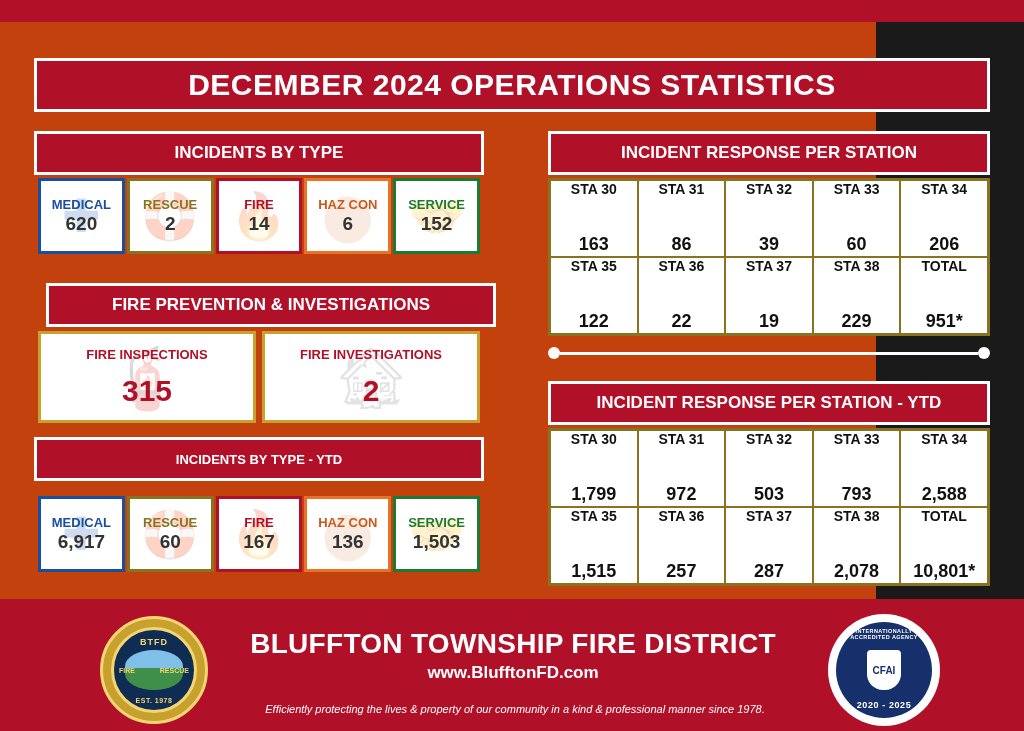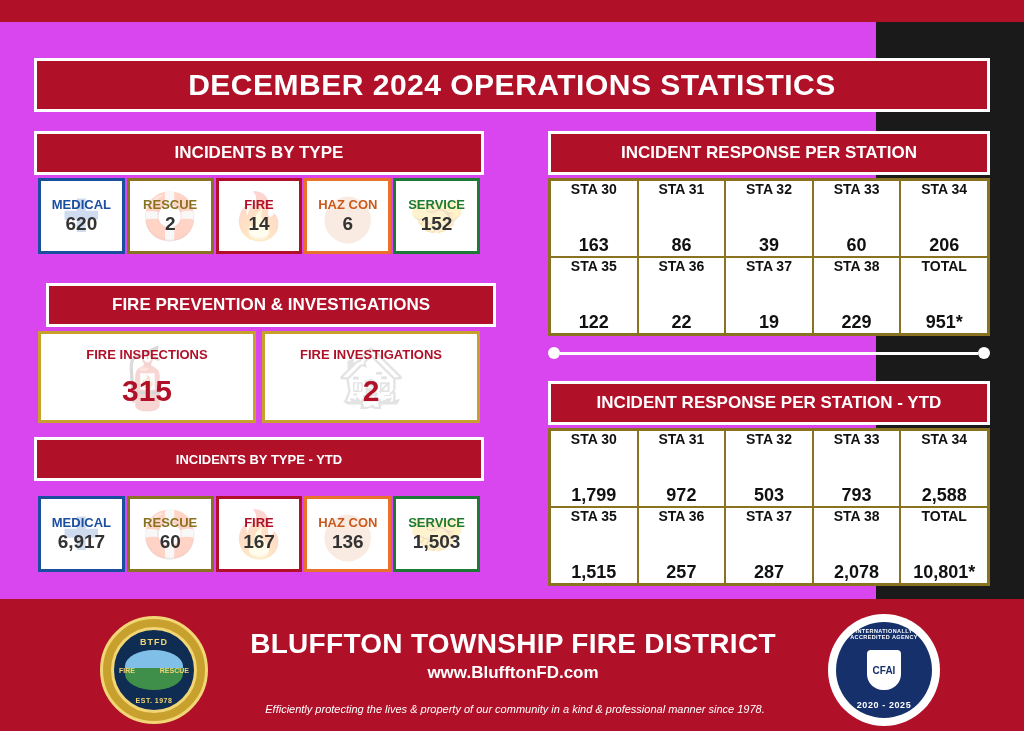--- a/index.html
+++ b/index.html
@@ -2,21 +2,21 @@
 <html><head>
 <meta charset="utf-8">
 <style>
   * { box-sizing: border-box; margin: 0; padding: 0; }
   body {
     width: 1024px; height: 731px;
     background: #1a1a1a;
     font-family: "Liberation Sans", sans-serif;
     overflow: hidden;
   }
-  .page { position: relative; width: 876px; height: 731px; background: #d946ef; }
+  .page { position: relative; width: 876px; height: 731px; background: #c2410c; }
 
   .top-bar { position: absolute; left: 0; top: 0; width: 1024px; height: 22px; background: #b01028; }
   .bottom-bar { position: absolute; left: 0; bottom: 0; width: 1024px; height: 132px; background: #b01028; }
 
   
   .title-box {
     position: absolute; left: 34px; top: 58px; width: 956px; height: 54px;
     background: #b01028; border: 3px solid #ffffff;
     display: flex; align-items: center; justify-content: center;
   }
@@ -95,21 +95,21 @@
   
   .sta-hdr1 { position: absolute; left: 548px; top: 131px; width: 442px; height: 44px; font-size: 17px; }
   .sta-tbl1 { position: absolute; left: 548px; top: 178px; width: 442px; height: 158px; }
   .sta-hdr2 { position: absolute; left: 548px; top: 381px; width: 442px; height: 44px; font-size: 17px; }
   .sta-tbl2 { position: absolute; left: 548px; top: 428px; width: 442px; height: 158px; }
 
   .sta-tbl { background: #ffffff; border: 3px solid #8a7320; display: flex; flex-direction: column; }
   .sta-trow { flex: 1; display: flex; }
   .sta-trow + .sta-trow { border-top: 2px solid #8a7320; }
   .sta-cell {
-    flex: 1; display: flex; flex-direction: column; align-items: center; justify-content: space-between; gap: 20px;
+    flex: 1; display: flex; flex-direction: column; align-items: center; justify-content: flex-start; gap: 20px;
   }
   .sta-cell + .sta-cell { border-left: 2px solid #8a7320; }
   .sta-cell .sl { font-size: 14px; font-weight: bold; color: #111; }
   .sta-cell .sv { font-size: 18px; font-weight: bold; color: #111; margin-top: 17px; }
 
   .divider {
     position: absolute; left: 548px; top: 346px; width: 442px; height: 14px;
     display: flex; align-items: center;
   }
   .divider .line { flex: 1; height: 3px; background: #ffffff; }

